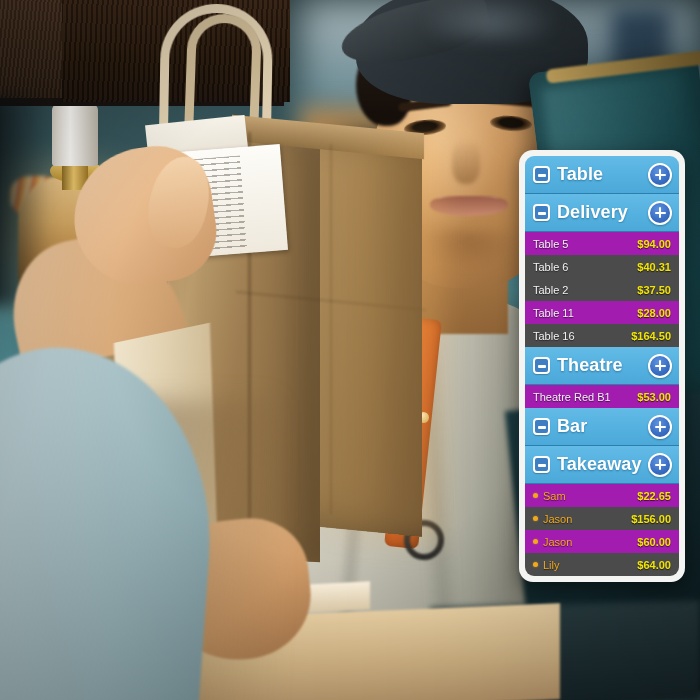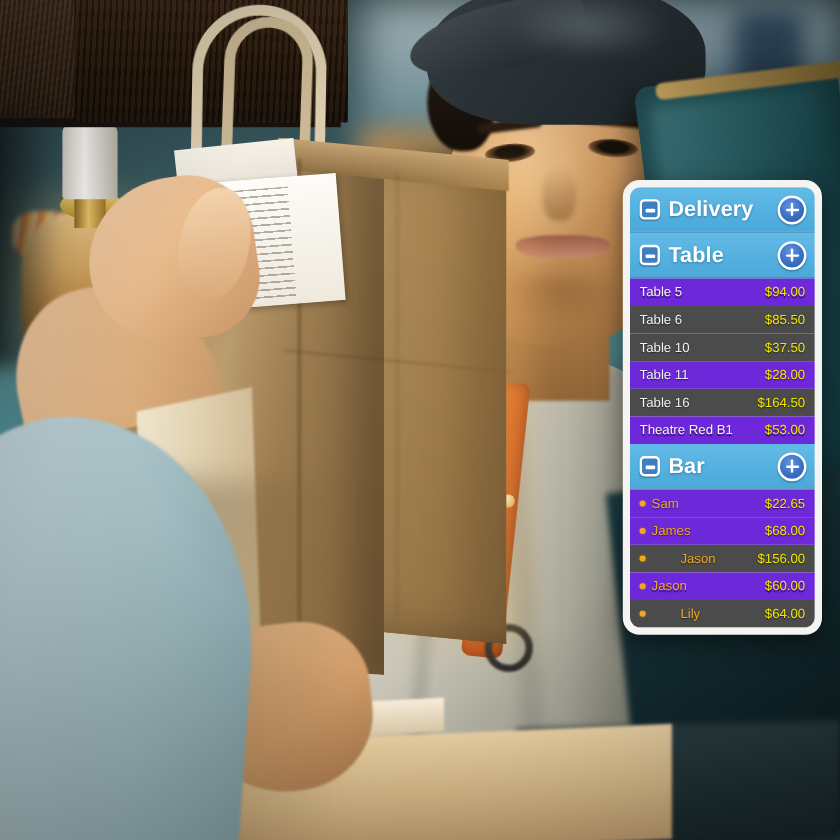--- a/index.html
+++ b/index.html
@@ -413,40 +413,40 @@
   .add-button::before, .add-button::after {
     content:""; position:absolute; background:#ffffff; border-radius:1px;
   }
   .add-button::before { left:4.5px; top:9px; width:11px; height:2.6px; }
   .add-button::after  { left:8.7px; top:4.8px; width:2.6px; height:11px; }
 
   .order-row {
     display:flex; align-items:center;
     height:23px;
     padding:0 8px;
-    background:#6d28d9;
-  }
-  .order-row.alt { background:#4b4b4b;gap:24px; }
+    background:#a21caf;
+  }
+  .order-row.alt { background:#4b4b4b; }
   .order-row .dot {
     width:5px; height:5px; border-radius:50%;
     background:#f0a81e; flex:0 0 5px; margin-right:5px;
     box-shadow:0 0 2px rgba(240,168,30,.6);
   }
   .order-label {
     flex:1 1 auto;
     color:#f2f2f2;
     font-size:11px;
     white-space:nowrap; overflow:hidden;
     text-shadow:0 1px 1px rgba(0,0,0,.55);
   }
   .order-row.person .order-label { color:#f0a81e; }
   .order-amount {
     color:#f2e500;
     font-size:11px;
-    font-weight:normal;
+    font-weight:bold;
     text-shadow:0 1px 1px rgba(0,0,0,.6);
     white-space:nowrap;
     text-align:center;
   }
 </style>
 </head>
 <body>
 
 <div id="photo">
   <div class="ly bg-wall"></div>
@@ -526,67 +526,72 @@
   <div class="ly shoulder-shadow"></div>
   <div class="ly shoulder"></div>
 
   <div class="ly vignette"></div>
 </div>
 
 <div id="pos-panel">
   <div class="pos-inner" id="pos-inner">
       <div class="group-header">
         <div class="collapse-icon"></div>
-        <div class="group-title">Delivery</div>
+        <div class="group-title">Table</div>
         <div class="add-button"></div>
       </div>
       <div class="group-header">
         <div class="collapse-icon"></div>
-        <div class="group-title">Table</div>
+        <div class="group-title">Delivery</div>
         <div class="add-button"></div>
       </div>
       <div class="order-row">
         <span class="order-label">Table 5</span>
         <span class="order-amount">$94.00</span>
       </div>
       <div class="order-row alt">
         <span class="order-label">Table 6</span>
-        <span class="order-amount">$85.50</span>
+        <span class="order-amount">$40.31</span>
       </div>
       <div class="order-row alt">
-        <span class="order-label">Table 10</span>
+        <span class="order-label">Table 2</span>
         <span class="order-amount">$37.50</span>
       </div>
       <div class="order-row">
         <span class="order-label">Table 11</span>
         <span class="order-amount">$28.00</span>
       </div>
       <div class="order-row alt">
         <span class="order-label">Table 16</span>
         <span class="order-amount">$164.50</span>
+      </div>
+      <div class="group-header">
+        <div class="collapse-icon"></div>
+        <div class="group-title">Theatre</div>
+        <div class="add-button"></div>
       </div>
       <div class="order-row">
         <span class="order-label">Theatre Red B1</span>
         <span class="order-amount">$53.00</span>
       </div>
       <div class="group-header">
         <div class="collapse-icon"></div>
         <div class="group-title">Bar</div>
         <div class="add-button"></div>
       </div>
+      <div class="group-header">
+        <div class="collapse-icon"></div>
+        <div class="group-title">Takeaway</div>
+        <div class="add-button"></div>
+      </div>
       <div class="order-row person">
         <span class="dot"></span>
         <span class="order-label">Sam</span>
         <span class="order-amount">$22.65</span>
       </div>
-      <div class="order-row person">
-        <span class="dot"></span>
-        <span class="order-label">James</span>
-        <span class="order-amount">$68.00</span>
-      </div>
       <div class="order-row alt person">
         <span class="dot"></span>
         <span class="order-label">Jason</span>
         <span class="order-amount">$156.00</span>
       </div>
       <div class="order-row person">
         <span class="dot"></span>
         <span class="order-label">Jason</span>
         <span class="order-amount">$60.00</span>
       </div>

